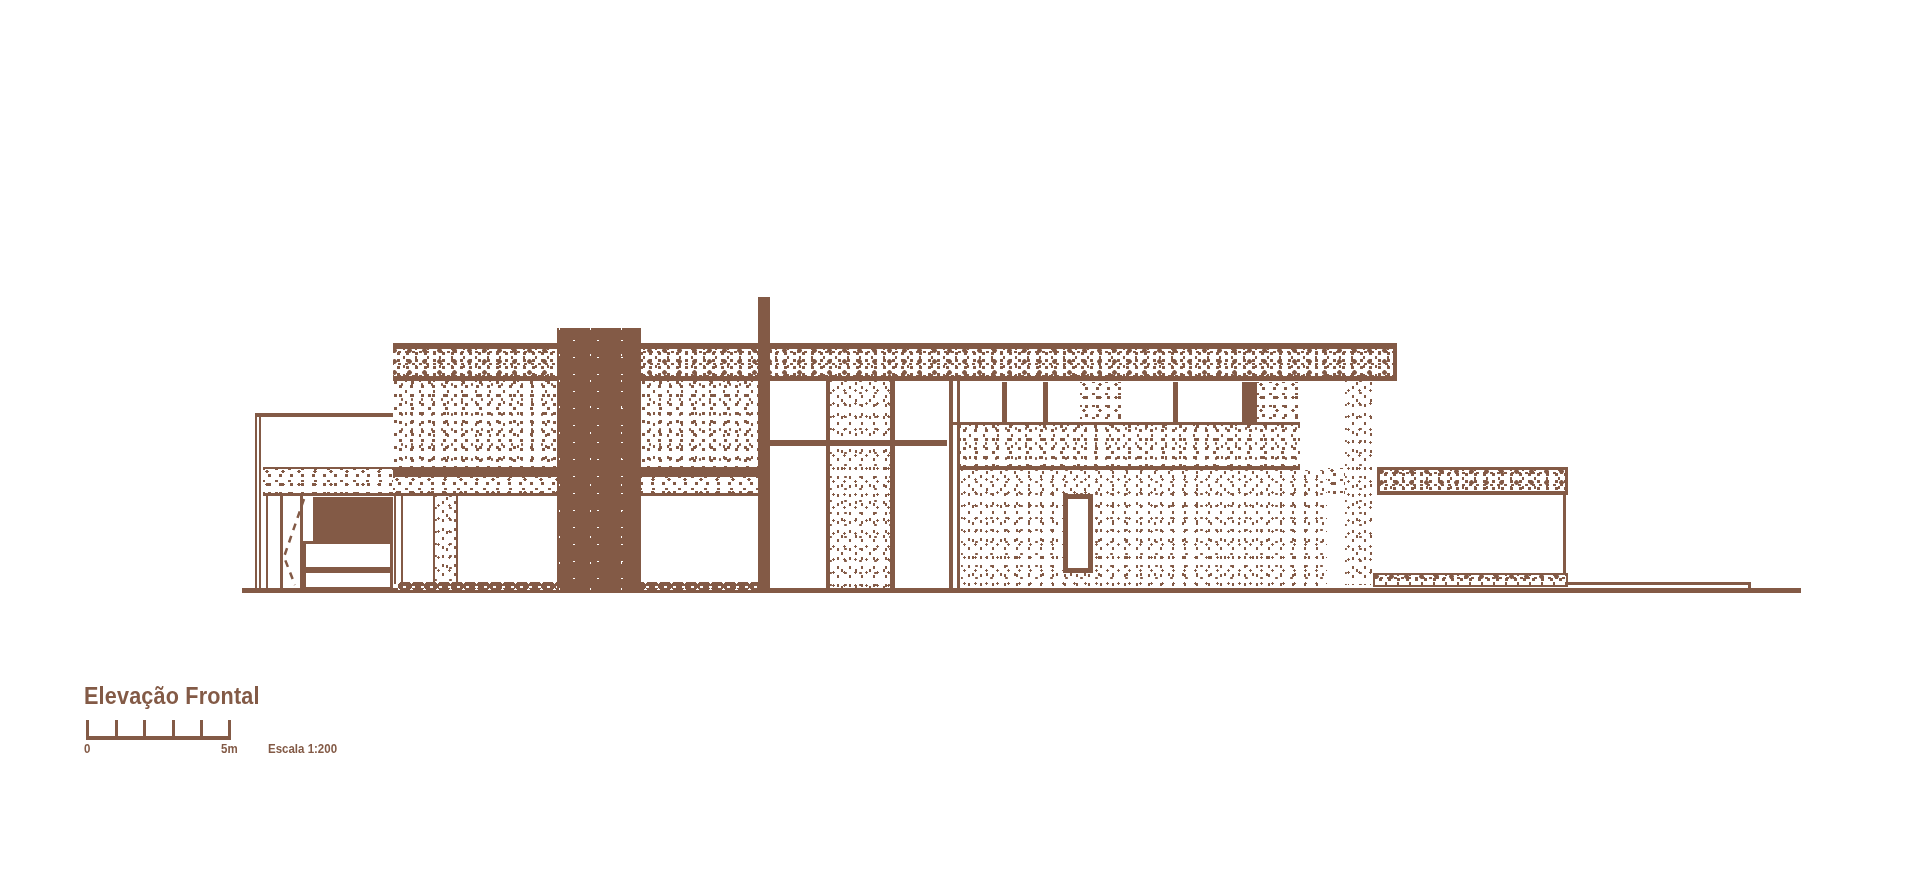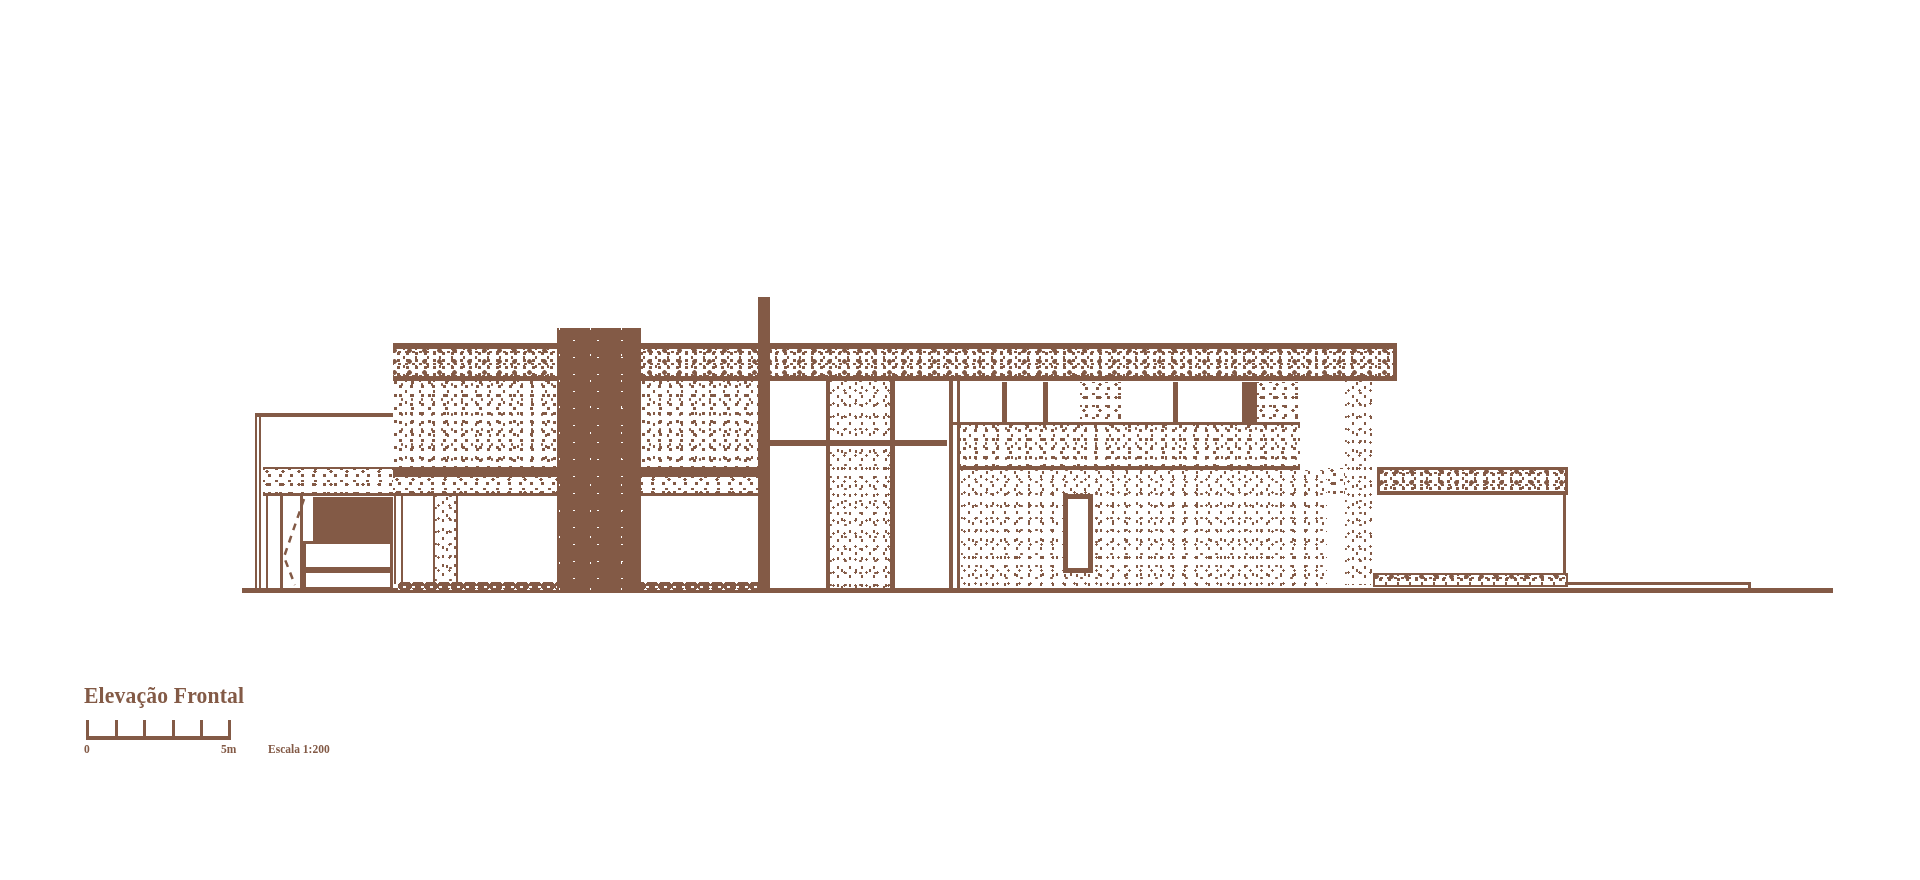--- a/index.html
+++ b/index.html
@@ -1,21 +1,20 @@
 <!DOCTYPE html>
 <html><head>
 <meta charset="utf-8">
 <style>
   :root{ --ink:#835a46; --paper:#ffffff; }
   html,body{margin:0;padding:0;background:#fff;}
   #stage{
     position:relative; width:1801px; height:880px; overflow:hidden;
     background:var(--paper);
-    font-family:Liberation Serif, serif;
-    padding-left:32px;
+    font-family:Liberation Sans, sans-serif;
   }
   .abs{position:absolute;}
   .ink{background:var(--ink);}
   
   .stp-d{ 
     background-image:
       radial-gradient(circle, var(--ink) 1.9px, transparent 2.0px),
       radial-gradient(circle, var(--ink) 1.4px, transparent 1.5px),
       radial-gradient(circle, var(--ink) 2.2px, transparent 2.3px),
       radial-gradient(circle, var(--ink) 1.2px, transparent 1.3px);

